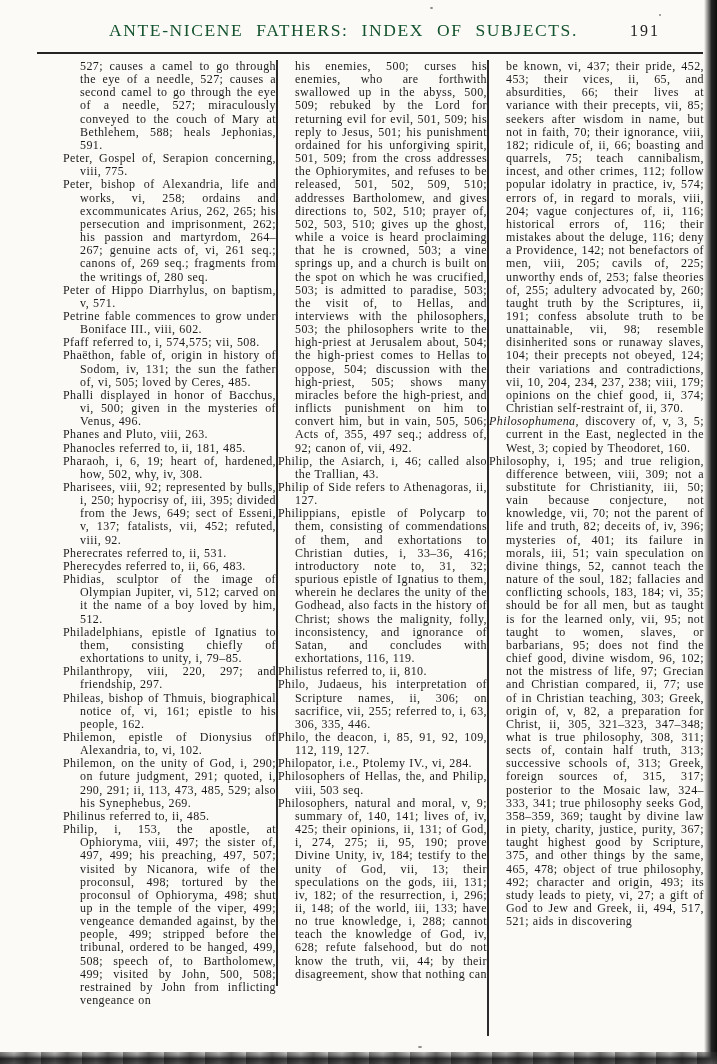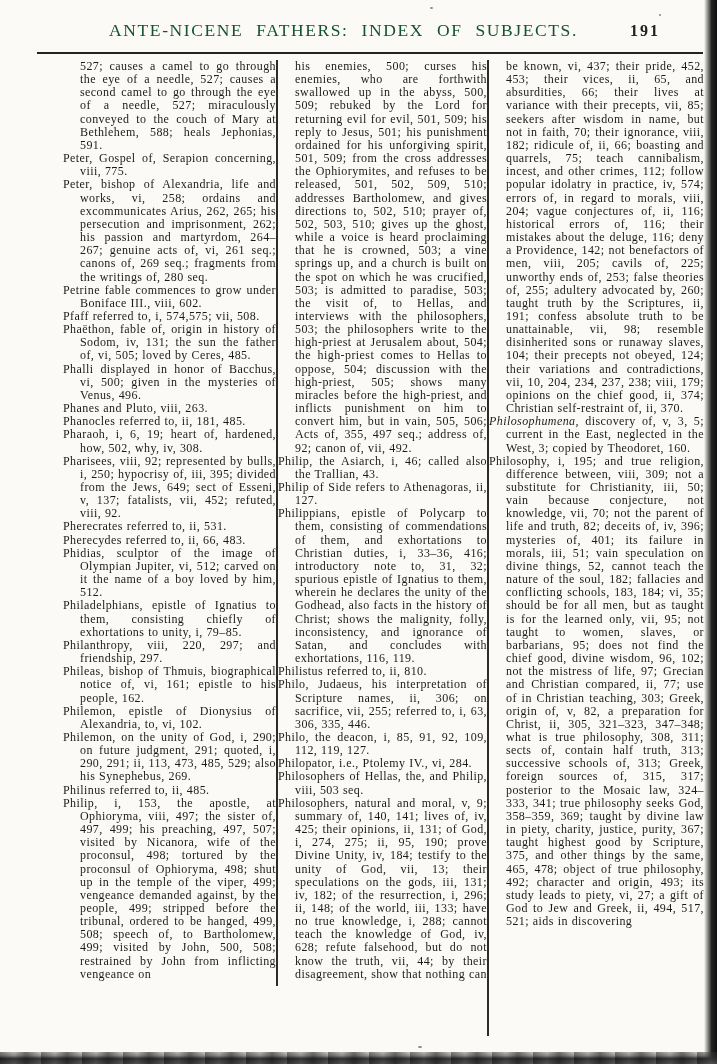--- a/index.html
+++ b/index.html
@@ -25,21 +25,20 @@
     word-spacing: 7px;
     color: #14532d;
     white-space: nowrap;
   }
   .page-number {
     position: absolute;
     top: 22px; left: 630px;
     font-size: 16px;
     letter-spacing: 2px;
     color: #222;
-    font-weight: bold;
   }
   .header-rule {
     position: absolute;
     top: 52px; left: 37px;
     width: 666px; height: 2px;
     background: #242424;
   }
   .columns {
     position: absolute;
     top: 60px; left: 36px;
@@ -107,20 +106,21 @@
 
   <div class="page-number">191</div>
 
   <div class="header-rule"></div>
 
   <div class="columns">
     <div class="col col-1">
         <p class="entry continuation">527; causes a camel to go through the eye of a needle, 527; causes a second camel to go through the eye of a needle, 527; miraculously conveyed to the couch of Mary at Bethlehem, 588; heals Jephonias, 591.</p>
         <p class="entry entry">Peter, Gospel of, Serapion concerning, viii, 775.</p>
         <p class="entry entry">Peter, bishop of Alexandria, life and works, vi, 258; ordains and excommunicates Arius, 262, 265; his persecution and imprisonment, 262; his passion and martyrdom, 264–267; genuine acts of, vi, 261 seq.; canons of, 269 seq.; fragments from the writings of, 280 seq.</p>
+        <p class="entry entry">Peter of Hippo Diarrhylus, on baptism, v, 571.</p>
         <p class="entry entry">Petrine fable commences to grow under Boniface III., viii, 602.</p>
         <p class="entry entry">Pfaff referred to, i, 574,575; vii, 508.</p>
         <p class="entry entry">Phaëthon, fable of, origin in history of Sodom, iv, 131; the sun the father of, vi, 505; loved by Ceres, 485.</p>
         <p class="entry entry">Phalli displayed in honor of Bacchus, vi, 500; given in the mysteries of Venus, 496.</p>
         <p class="entry entry">Phanes and Pluto, viii, 263.</p>
         <p class="entry entry">Phanocles referred to, ii, 181, 485.</p>
         <p class="entry entry">Pharaoh, i, 6, 19; heart of, hardened, how, 502, why, iv, 308.</p>
         <p class="entry entry">Pharisees, viii, 92; represented by bulls, i, 250; hypocrisy of, iii, 395; divided from the Jews, 649; sect of Esseni, v, 137; fatalists, vii, 452; refuted, viii, 92.</p>
         <p class="entry entry">Pherecrates referred to, ii, 531.</p>
         <p class="entry entry">Pherecydes referred to, ii, 66, 483.</p>

